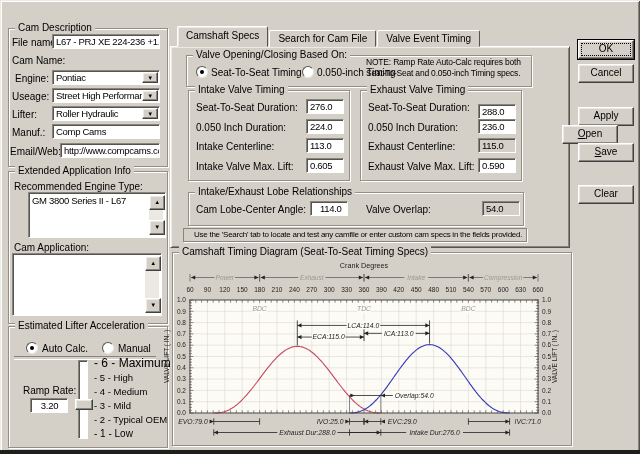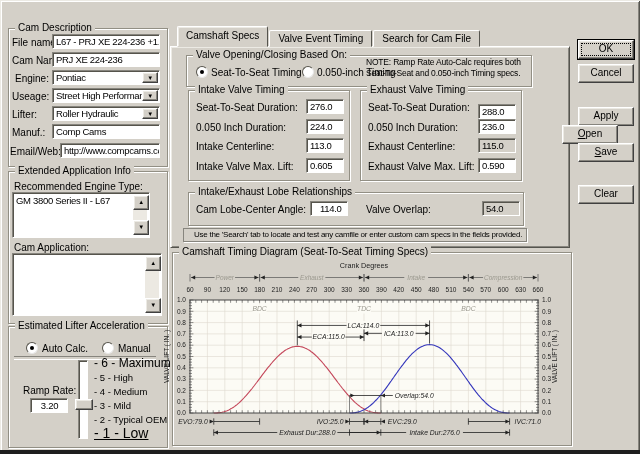--- a/index.html
+++ b/index.html
@@ -53,21 +53,20 @@
 <body>
 
 <div id="win">
 
   <div class="grp" style="left:8px;top:28px;width:158px;height:137px;">
     <span class="cap">Cam Description</span>
   </div>
   <span class="lbl" style="left:12px;top:37px;">File name:</span>
   <div class="field" style="left:52px;top:34px;width:108px;height:15px;">L67 - PRJ XE 224-236 +1.6-1.</div>
   <span class="lbl" style="left:12px;top:55px;">Cam Name:</span>
-  <div class="field" style="left:52px;top:52px;width:108px;height:15px;">PRJ XE 224-236</div>
   <span class="lbl" style="left:15px;top:73px;">Engine:</span>
   <div class="field" style="left:52px;top:70px;width:108px;height:15px;">
     <span>Pontiac</span>
     <span class="combo-btn raised">▼</span>
   </div>
   <span class="lbl" style="left:12px;top:91px;">Useage:</span>
   <div class="field" style="left:52px;top:88px;width:108px;height:15px;">
     <span>Street High Performance</span>
     <span class="combo-btn raised">▼</span>
   </div>
@@ -78,21 +77,21 @@
   </div>
   <span class="lbl" style="left:12px;top:127px;">Manuf.:</span>
   <div class="field" style="left:52px;top:124px;width:108px;height:15px;">Comp Cams</div>
   <span class="lbl" style="left:10px;top:146px;">Email/Web:</span>
   <div class="field" style="left:60px;top:143px;width:100px;height:15px;">http://www.compcams.com</div>
 
   <div class="grp" style="left:8px;top:171px;width:158px;height:151px;">
     <span class="cap">Extended Application Info</span>
   </div>
   <span class="lbl" style="left:14px;top:181px;">Recommended Engine Type:</span>
-  <div class="list" style="left:12px;top:192px;width:138px;height:46px;">
+  <div class="list" style="left:28px;top:192px;width:138px;height:46px;">
     <span class="item">GM 3800 Series II - L67</span>
     <div class="vscroll">
       <span class="sb raised" style="top:0;">▲</span>
       <span class="sb raised" style="bottom:0;">▼</span>
     </div>
   </div>
   <span class="lbl" style="left:14px;top:242px;">Cam Application:</span>
   <div class="list" style="left:12px;top:253px;width:150px;height:63px;">
     <span class="item"></span>
     <div class="vscroll">
@@ -111,27 +110,27 @@
   <div class="sep" style="left:14px;top:356px;width:142px;"></div>
   <span class="lbl" style="left:23px;top:385px;">Ramp Rate:</span>
   <div class="field" style="left:30px;top:398px;width:38px;height:15px;text-align:center;">3.20</div>
   <div class="field" style="left:78px;top:360px;width:10px;height:79px;padding:0;"></div>
   <div class="thumb raised" style="left:75px;top:399px;"></div>
   <span class="lbl" style="left:94px;top:358px;font-size:12px;">-  6  -  Maximum</span>
   <span class="lbl" style="left:94px;top:372px;font-size:9.5px;">-  5  -  High</span>
   <span class="lbl" style="left:94px;top:386px;font-size:9.5px;">-  4  -  Medium</span>
   <span class="lbl" style="left:94px;top:400px;font-size:9.5px;">-  3  -  Mild</span>
   <span class="lbl" style="left:94px;top:414px;font-size:9.5px;">-  2  -  Typical OEM</span>
-  <span class="lbl" style="left:94px;top:428px;font-size:14px;text-decoration:underline;">-  1  -  Low</span>
+  <span class="lbl" style="left:94px;top:428px;font-size:10px;">-  1  -  Low</span>
 
   <div class="pane" style="left:170px;top:46px;width:398px;height:200px;"></div>
   <div class="tabrow">
     <span class="tab active">Camshaft Specs</span>
+    <span class="tab">Search for Cam File</span>
     <span class="tab">Valve Event Timing</span>
-    <span class="tab">Search for Cam File</span>
   </div>
 
   <div class="grp" style="left:186px;top:55px;width:344px;height:30px;">
     <span class="cap">Valve Opening/Closing Based On:</span>
   </div>
   <span class="radio sel" style="left:196px;top:66px;"></span>
   <span class="lbl" style="left:211px;top:67px;">Seat-To-Seat Timing</span>
   <span class="radio" style="left:302px;top:66px;"></span>
   <span class="lbl" style="left:317px;top:67px;">0.050-inch Timing</span>
   <div class="note" style="left:366px;top:57px;width:160px;">NOTE: Ramp Rate Auto-Calc requires both Seat-To-Seat and 0.050-inch Timing specs.</div>

